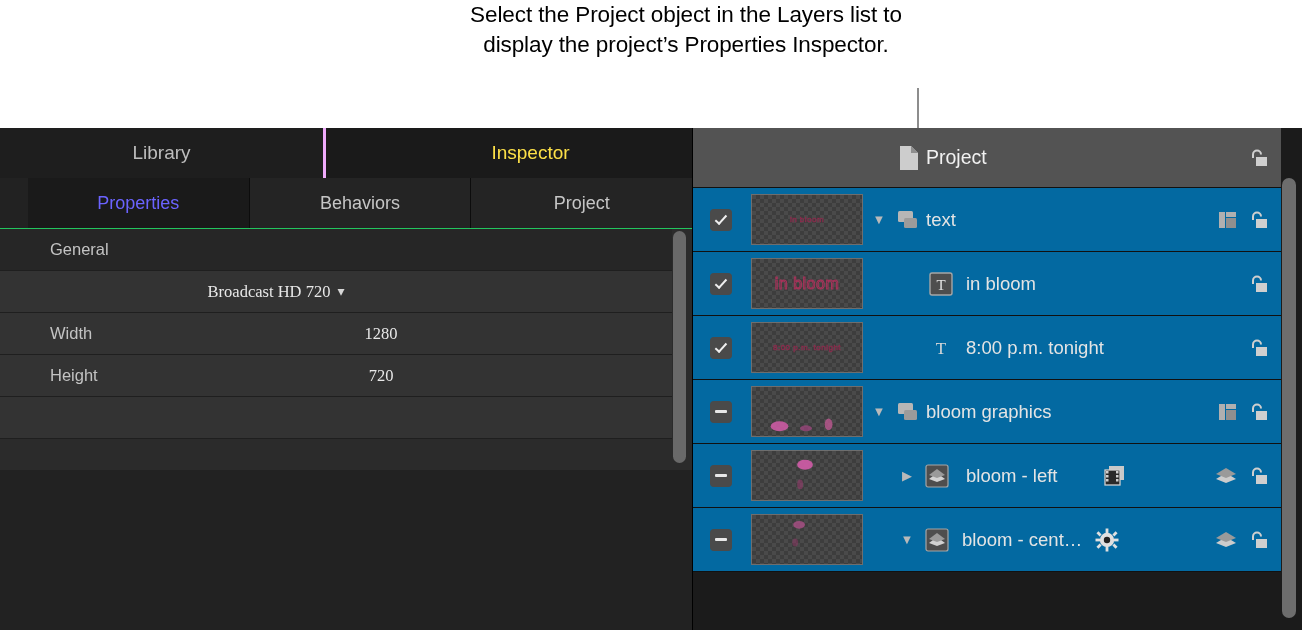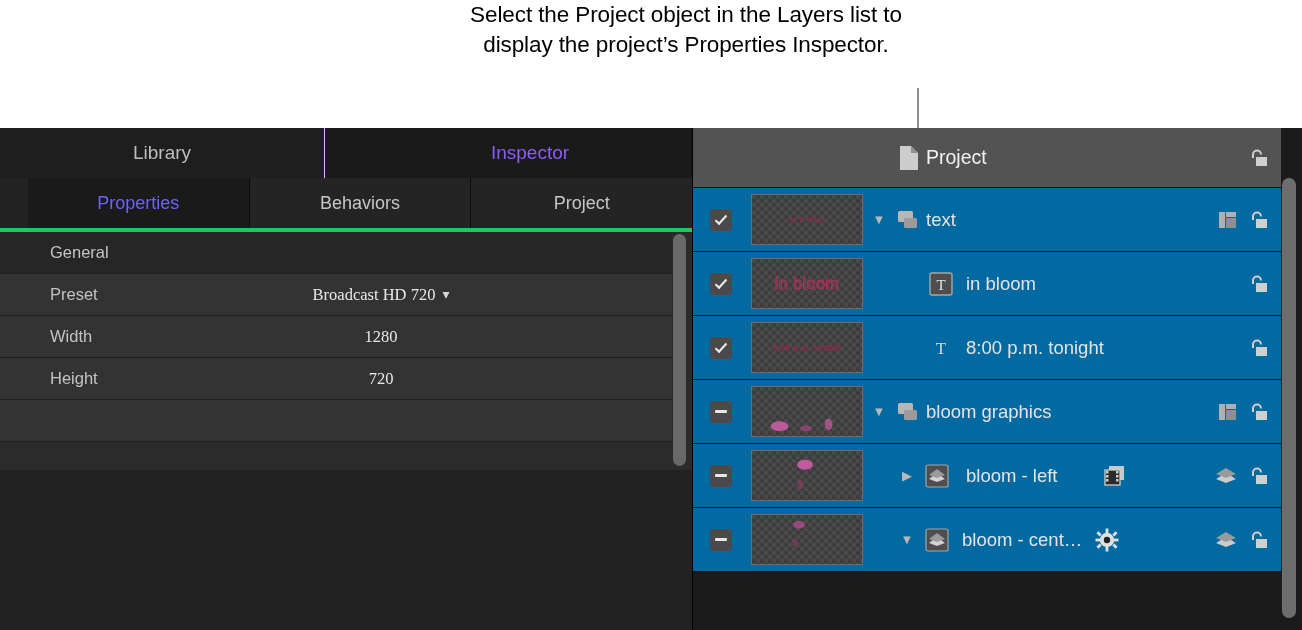--- a/index.html
+++ b/index.html
@@ -54,25 +54,25 @@
     display: flex;
     height: 50px;
     background: #101010;
   }
   .tab {
     flex: 1;
     display: flex; align-items: center; justify-content: center;
     font-size: 19px;
     color: #bdbdbd;
     background: #1e1e1e;
-    border-right: 1px solid #f0abfc;
+    border-right: 3px solid #f0abfc;
     cursor: default;
   }
   .tab:last-child { border-right: none; }
-  .tab.active { color: #8b5cf6; background: #1a1a1a; padding-left: 43px; }
+  .tab.active { color: #fde047; background: #1a1a1a; padding-left: 43px; }
 
   .preview-area {
     position: relative;
     height: 160px;
     background: #222222;
     border-bottom: 1px solid #101010;
   }
   .preview-box {
     position: absolute;
     left: 17px; top: 6px;
@@ -108,21 +108,21 @@
     border-right: 1px solid #0c0c0c;
     cursor: default;
   }
   .subtab:last-child { border-right: none; }
   .subtab.active { color: #6b63ff; background: #1a1a1a; }
 
   .params {
     position: relative;
     height: 242px;
     background: #2b2b2b;
-    border-top: 4px solid #22c55e;
+    border-top: 1px solid #22c55e;
     overflow: hidden;
   }
   .param-row {
     position: relative;
     display: flex;
     align-items: center;
     height: 42px;
     border-bottom: 1px solid #1f1f1f;
     padding-left: 50px;
     width: 672px;
@@ -329,21 +329,20 @@
           <span>Project</span>
         </div>
       </div>
 
       <div class="params">
         <div class="param-row header">
           <span class="param-label">General</span>
         </div>
 
         <div class="param-row alt">
-          <span class="param-label">Preset</span>
           <span class="param-value"><span>Broadcast HD 720</span><span class="stepper">▾</span></span>
         </div>
 
         <div class="param-row alt">
           <span class="param-label">Width</span>
           <span class="param-value">1280</span>
         </div>
 
         <div class="param-row alt">
           <span class="param-label">Height</span>

